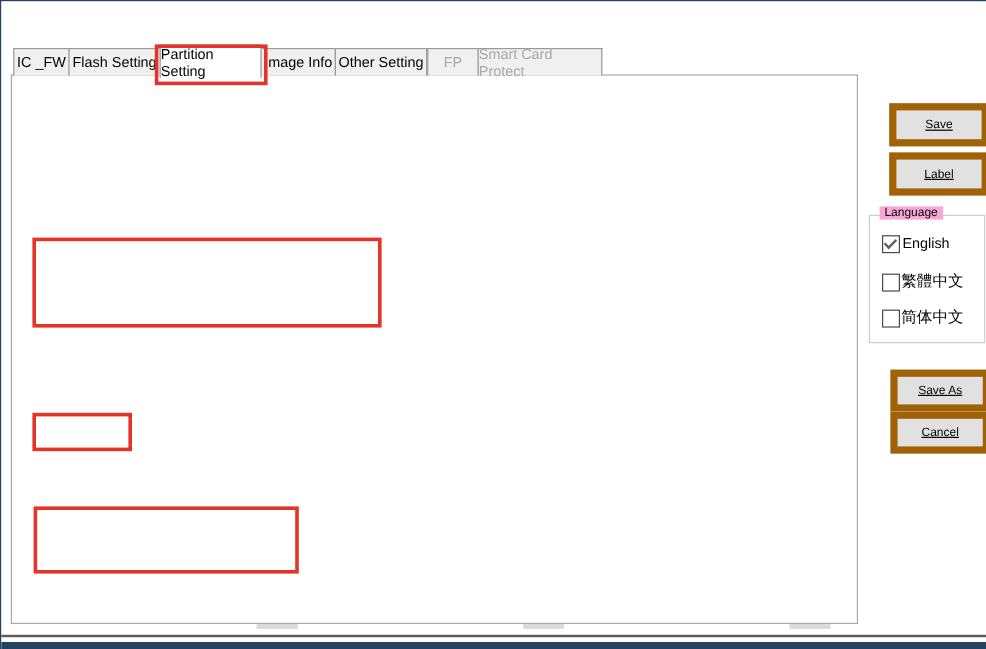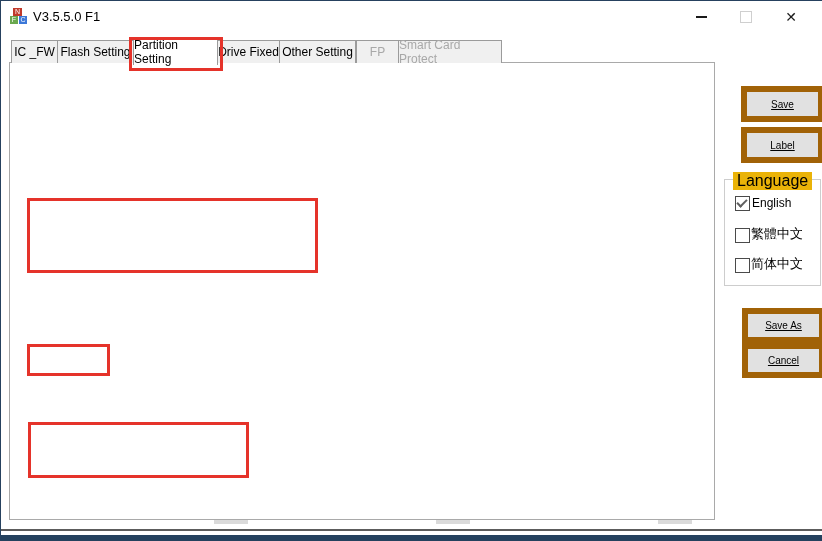--- a/index.html
+++ b/index.html
@@ -4,21 +4,21 @@
 <style>
   html,body{margin:0;padding:0;background:#d7d7d7;}
   #app{
     position:relative;width:822px;height:541px;background:#ffffff;
     border:1px solid #26415f;overflow:hidden;
     font-family:"Liberation Sans",sans-serif;font-size:12px;color:#000;
   }
   .lbl{position:absolute;white-space:nowrap;font-size:12px;line-height:14px;}
   .dis{color:#a3a3a3;}
   .grp{position:absolute;border:1px solid #cdcdcd;background:transparent;}
-  .grp-title{position:absolute;top:-8px;left:8px;background:#eab308;padding:0 4px;font-size:16px;white-space:nowrap;}
+  .grp-title{position:absolute;top:-8px;left:8px;background:#f9a8d4;padding:0 4px;font-size:10px;white-space:nowrap;}
 
   .radio{position:absolute;width:13px;height:13px;border-radius:50%;border:1px solid #4a4a4a;background:#fff;}
   .radio.rsel::after{content:"";position:absolute;left:3px;top:3px;right:3px;bottom:3px;border-radius:50%;background:#1a1a1a;}
   .radio.rdis{border-color:#c3c3c3;}
   .radio.rdis.rsel::after{background:#aeaeae;}
 
   .chk{position:absolute;width:13px;height:13px;border:1px solid #4a4a4a;background:#fff;}
   .chk.cdis{border-color:#c9c9c9;}
   .chk.cchecked::after{content:"";position:absolute;left:1px;top:2px;width:8px;height:4px;border-left:2px solid #5f5f5f;border-bottom:2px solid #5f5f5f;transform:rotate(-45deg);}
 
@@ -46,42 +46,25 @@
   .slider{position:absolute;border:1px solid #8a8a8a;background:#f4f4f4;box-shadow:1px 1px 0 #d8d8d8;}
   .slider .groove{position:absolute;left:4px;right:4px;top:8px;height:4px;background:#e9e9e9;border:1px solid #d9d9d9;}
   .slider .thumb{position:absolute;left:16px;top:3px;width:9px;height:13px;background:#0078d7;cursor:pointer;}
   .blk{position:absolute;color:#fff;font-size:7px;line-height:8px;text-align:center;}
 </style>
 </head>
 <body>
 
 <div id="app">
 
-  <div style="position:absolute;left:0;top:0;width:100%;height:32px;background:#fff;">
-    <span style="position:absolute;left:9px;top:7px;width:18px;height:17px;">
-      <span class="blk" style="left:3px;top:0;width:9px;height:8px;background:#c0392b;">N</span>
-      <span class="blk" style="left:0;top:8px;width:8px;height:8px;background:#6aa84f;">F</span>
-      <span class="blk" style="left:9px;top:8px;width:8px;height:8px;background:#3c78d8;">C</span>
-    </span>
-    <span class="lbl" style="left:32px;top:9px;font-size:13px;">V3.5.5.0 F1</span>
-    <div class="capbtn" style="left:678px;">
-      <span style="display:block;width:11px;border-top:2px solid #1a1a1a;"></span>
-    </div>
-    <div class="capbtn" style="left:723px;">
-      <span style="display:block;width:10px;height:10px;border:1px solid #cfcfcf;"></span>
-    </div>
-    <div class="capbtn" style="left:768px;">
-      <span style="font-size:14px;color:#1a1a1a;">✕</span>
-    </div>
-  </div>
 
   <div class="tab" style="left:10px;width:45px;">IC _FW</div>
   <div class="tab" style="left:56px;width:75px;">Flash Setting</div>
   <div class="tab active" style="left:132px;width:83px;">Partition Setting</div>
-  <div class="tab" style="left:216px;width:61px;">Drive Fixed</div>
+  <div class="tab" style="left:216px;width:61px;">Image Info</div>
   <div class="tab" style="left:278px;width:75px;">Other Setting</div>
   <div class="tab tdis" style="left:355px;width:41px;">FP</div>
   <div class="tab tdis" style="left:397px;width:102px;">Smart Card Protect</div>
 
   <div class="tabpanel"></div>
 
   <div class="grp" style="left:30px;top:72px;width:280px;height:121px;">
     <span class="grp-title">Hidden Area</span>
     <span class="chk" style="left:12px;top:22px;"></span>
     <span class="lbl" style="left:31px;top:22px;">Normal Hidden Area</span>

